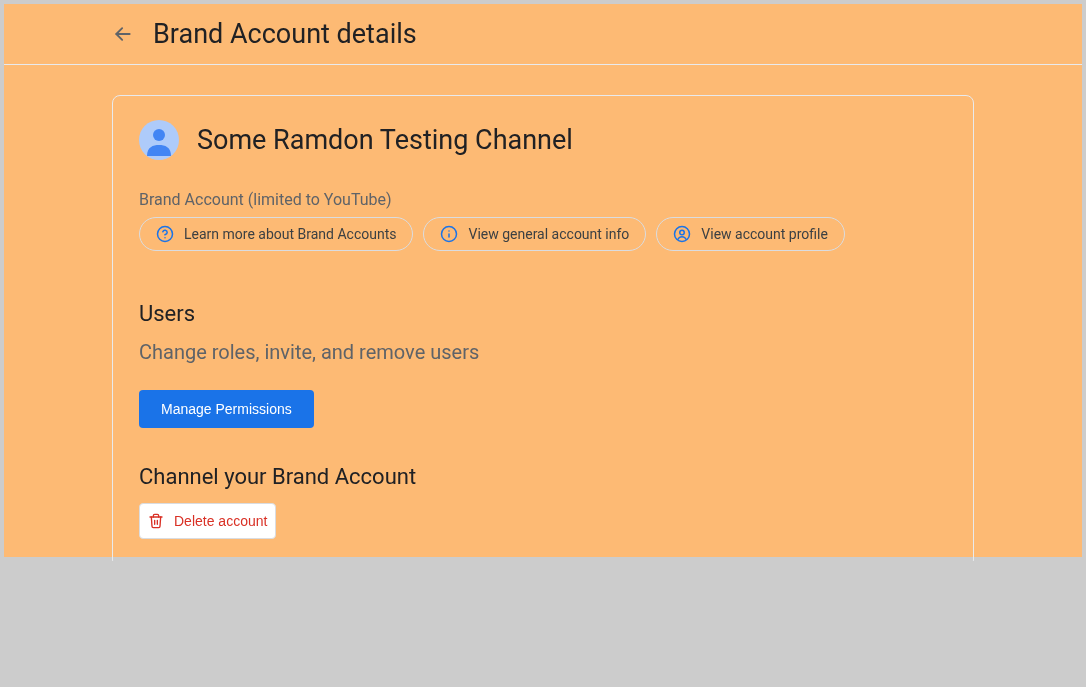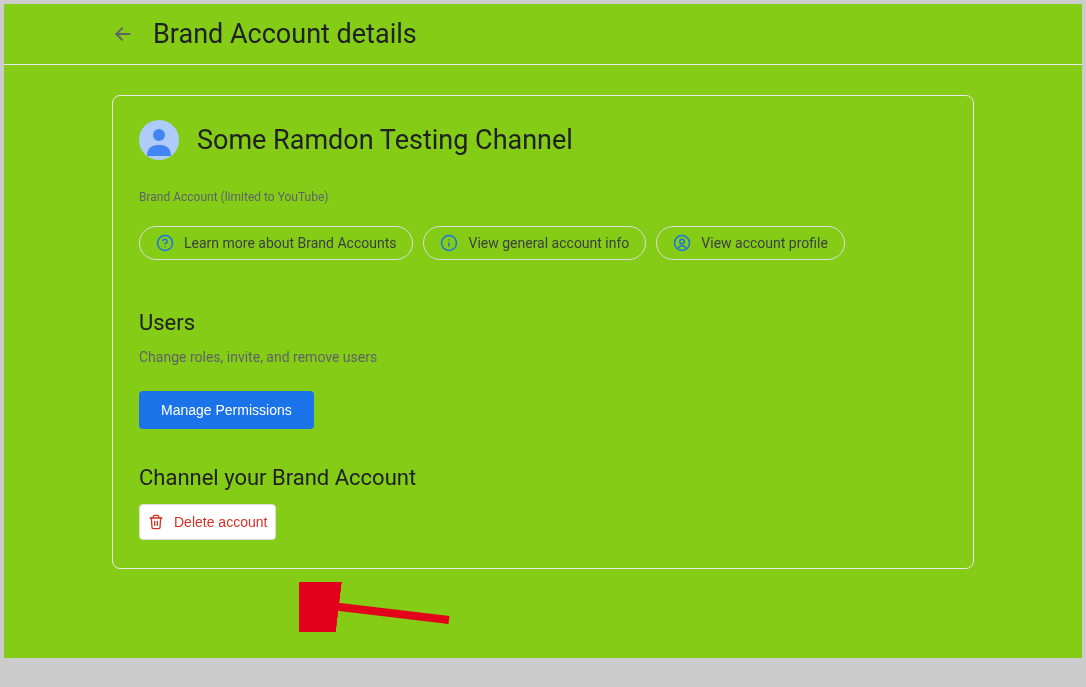--- a/index.html
+++ b/index.html
@@ -6,23 +6,23 @@
       box-sizing: border-box;
       margin: 0;
       padding: 0;
     }
     body {
       font-family: 'Google Sans', Roboto, Arial, sans-serif;
       background: #cccccc;
       padding: 4px;
     }
     .outer-frame {
-      background: #84cc16;
+      background: #fdba74;
       width: 1078px;
-      height: 654px;
+      height: 553px;
       position: relative;
     }
     .app-header {
       display: flex;
       align-items: center;
       padding: 14px 20px 14px 107px;
       border-bottom: 1px solid #e8eaed;
     }
     .back-arrow {
       width: 24px;
@@ -56,23 +56,23 @@
     .avatar {
       width: 40px;
       height: 40px;
     }
     .account-name {
       font-size: 27px;
       font-weight: 400;
       color: #202124;
     }
     .account-subtext {
-      font-size: 12px;
+      font-size: 16px;
       color: #5f6368;
-      margin-bottom: 22px;
+      margin-bottom: 8px;
     }
     .chip-row {
       display: flex;
       gap: 10px;
       margin-bottom: 50px;
     }
     .chip {
       display: inline-flex;
       align-items: center;
       gap: 10px;
@@ -88,21 +88,21 @@
       display: flex;
       align-items: center;
     }
     .section-title {
       font-size: 22px;
       font-weight: 400;
       color: #202124;
       margin-bottom: 14px;
     }
     .section-sub {
-      font-size: 14px;
+      font-size: 20px;
       color: #5f6368;
       margin-bottom: 26px;
     }
     .primary-btn {
       background: #1a73e8;
       color: #fff;
       border: none;
       padding: 11px 22px;
       font-size: 14px;
       font-weight: 500;

